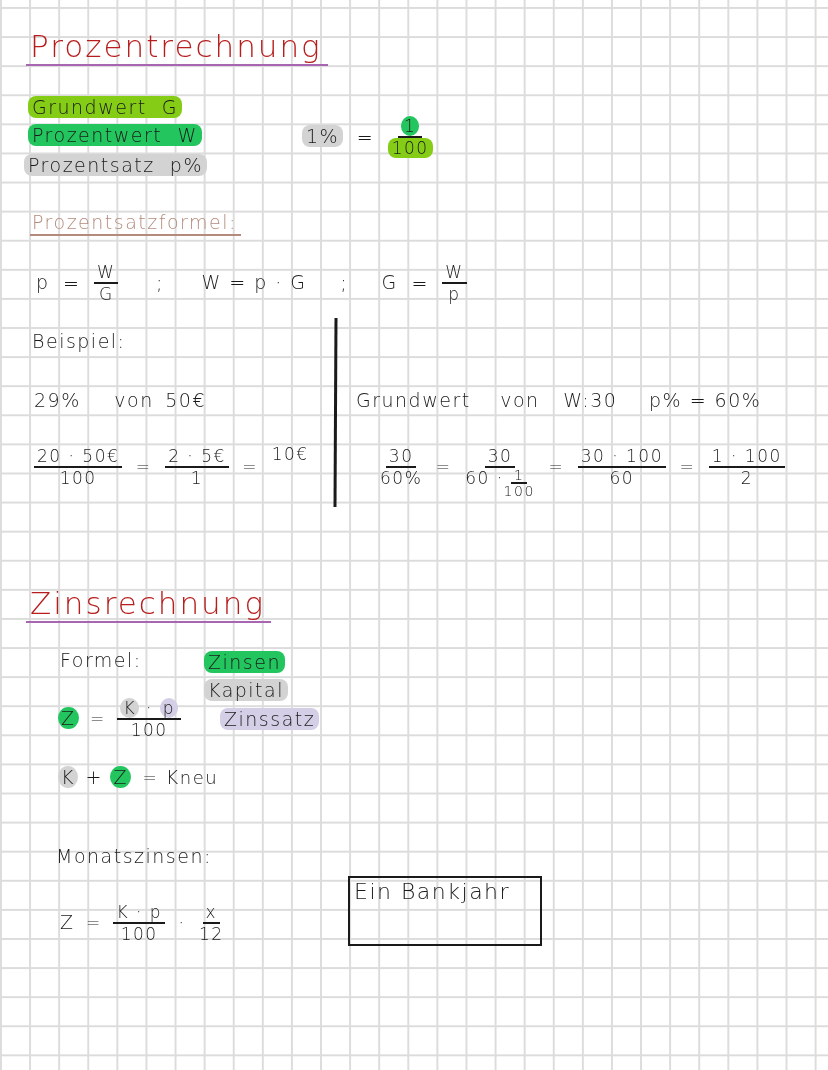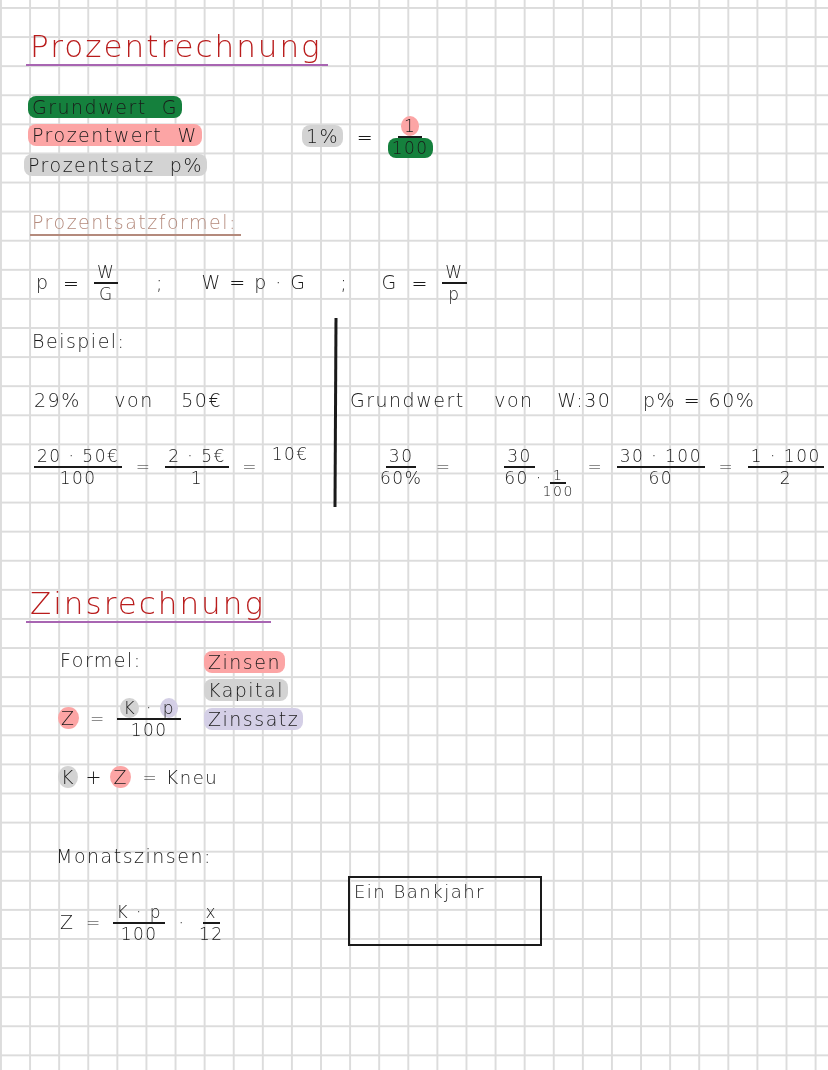--- a/index.html
+++ b/index.html
@@ -20,35 +20,35 @@
     font-size: 31px; color: #b91c1c; letter-spacing: 2px;
     border-bottom: 2.5px solid #a865b2; padding: 0 6px 0 4px; line-height: 36px;
   }
   .subtitle {
     font-size: 19px; color: #b48a7c; letter-spacing: 1.5px;
     border-bottom: 2.5px solid #b48a7c; padding: 0 4px 0 2px; line-height: 24px;
   }
   .txt { font-size: 19px; line-height: 24px; }
   .sm { font-size: 17px; line-height: 20px; }
   .hl { border-radius: 8px; padding: 0 4px; }
-  .hl-blue { background: #15803d; }
-  .hl-green { background: #fca5a5; }
+  .hl-blue { background: #84cc16; }
+  .hl-green { background: #22c55e; }
   .hl-gray { background: #d3d3d3; }
   .hl-lav { background: #d4cfe6; }
   .dot-hl { border-radius: 50%; padding: 0 3px; }
   .frac { display: inline-flex; flex-direction: column; align-items: center; vertical-align: middle; }
   .frac .num { border-bottom: 2px solid #1a1a1a; padding: 0 3px; line-height: 20px; }
   .frac .den { line-height: 20px; border-radius: 8px; }
   .op { display: inline-block; margin: 0 6px; vertical-align: middle; }
   .divider { position: absolute; left: 334px; top: 318px; width: 2.5px; height: 189px; background: #1a1a1a; transform: rotate(0.3deg); }
   .box {
     position: absolute; left: 348px; top: 876px; width: 190px; height: 66px;
     border: 2.5px solid #1a1a1a; box-sizing: content-box;
   }
-  .box div { font-size: 18px; line-height: 28px; padding-left: 4px; letter-spacing: 1.5px; }
+  .box div { font-size: 22px; line-height: 28px; padding-left: 4px; letter-spacing: 1.5px; }
 </style>
 </head>
 <body>
 
 <div class="abs hand title" style="left:26px; top:28px;">Prozentrechnung</div>
 
 <div class="abs hand txt" style="left:28px; top:95px;">
   <span class="hl hl-blue"><span>Grundwert</span>&nbsp;&nbsp;<span>G</span></span>
 </div>
 <div class="abs hand txt" style="left:28px; top:123px;">
@@ -87,51 +87,51 @@
   </span>
 </div>
 
 <div class="abs hand txt" style="left:32px; top:329px;">Beispiel:</div>
 
 <div class="divider"></div>
 
 <div class="abs hand txt" style="left:34px; top:388px;">
   <span>29%</span>
   <span style="margin-left:26px;">von</span>
-  <span style="margin-left:20px;">50€</span>
+  <span style="margin-left:4px;">50€</span>
 </div>
 <div class="abs hand txt" style="left:34px; top:446px;">
   <span class="frac sm">
       <span class="num">20 · 50€</span>
       <span class="den">100</span>
     </span>
   <span class="op sm">=</span>
   <span class="frac sm">
       <span class="num">2 · 5€</span>
       <span class="den">1</span>
     </span>
   <span class="op sm">=</span>
   <span class="sm" style="vertical-align:top; position:relative; top:-2px;text-align:center;">10€</span>
 </div>
 
-<div class="abs hand txt" style="left:350px; top:388px;">
+<div class="abs hand txt" style="left:350px; top:388px;padding-left:6px;">
   <span>Grundwert</span>
   <span style="margin-left:22px;">von</span>
   <span style="margin-left:16px;">W:30</span>
   <span style="margin-left:24px;">p% = 60%</span>
 </div>
 <div class="abs hand txt" style="left:380px; top:446px;">
   <span class="frac sm">
       <span class="num">30</span>
       <span class="den">60%</span>
     </span>
   <span class="op sm">=</span>
   <span class="frac sm" style="vertical-align:top;">
     <span class="num">30</span>
-    <span class="den" style="display:inline-flex; align-items:flex-start;margin-left:39px;">
+    <span class="den" style="display:inline-flex; align-items:flex-start;">
       <span>60 ·</span>
       <span class="frac" style="font-size:14px;">
           <span class="num" style="line-height:14px;">1</span>
           <span class="den" style="line-height:14px;">100</span>
         </span>
     </span>
   </span>
   <span class="op sm">=</span>
   <span class="frac sm">
       <span class="num">30 · 100</span>
@@ -143,21 +143,21 @@
       <span class="den">2</span>
     </span>
 </div>
 
 <div class="abs hand title" style="left:26px; top:585px;">Zinsrechnung</div>
 
 <div class="abs hand txt" style="left:60px; top:648px;">Formel:</div>
 
 <div class="abs hand txt" style="left:204px; top:650px;"><span class="hl hl-green">Zinsen</span></div>
 <div class="abs hand txt" style="left:204px; top:678px;"><span class="hl hl-gray">Kapital</span></div>
-<div class="abs hand txt" style="left:204px; top:707px;"><span class="hl hl-lav">Zinssatz</span></div>
+<div class="abs hand txt" style="left:220px; top:707px;"><span class="hl hl-lav">Zinssatz</span></div>
 
 <div class="abs hand txt" style="left:58px; top:698px;">
   <span class="hl hl-green dot-hl">Z</span>
   <span class="op sm" style="margin:0 4px;">=</span>
   <span class="frac sm">
     <span class="num"><span class="hl hl-gray dot-hl">K</span> <span>·</span> <span class="hl hl-lav dot-hl">p</span></span>
     <span class="den">100</span>
   </span>
 </div>
 

